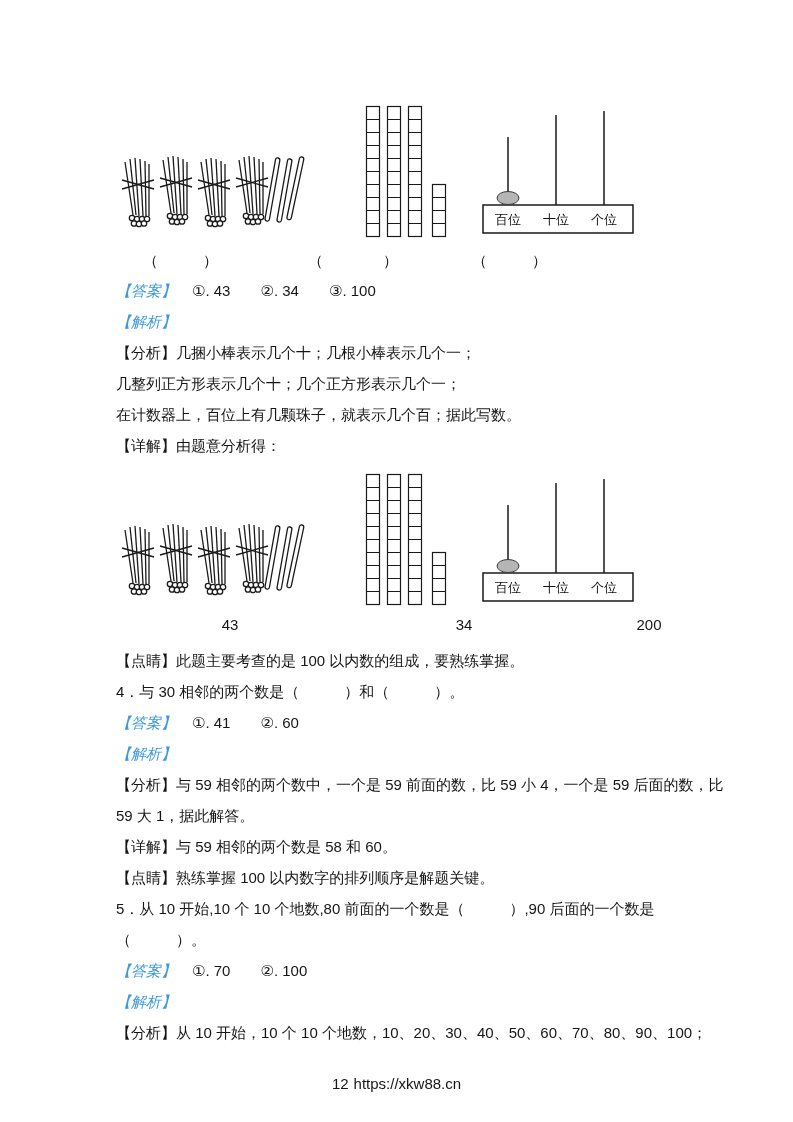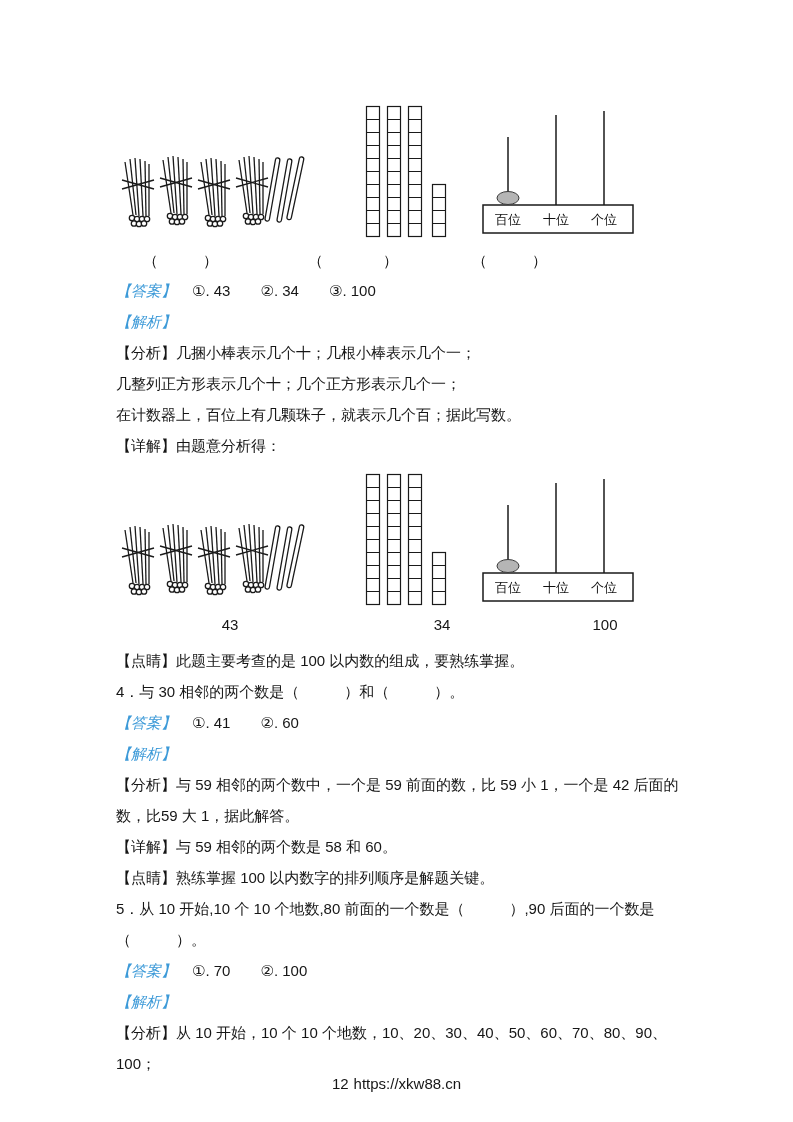--- a/index.html
+++ b/index.html
@@ -1,21 +1,21 @@
 <!DOCTYPE html>
 <html><head>
 <meta charset="utf-8">
 <style>
   html, body { margin: 0; padding: 0; background: #ffffff; }
   .page {
     width: 793px; height: 1122px; background: #ffffff; position: relative;
     font-family: "Liberation Sans", "DejaVu Sans", sans-serif;
     color: #161616; overflow: hidden;
   }
-  .content { padding: 93px 108px 0 116px; }
+  .content { padding: 93px 64px 0 116px; }
   .line { font-size: 15px; line-height: 31px; margin: 0; }
   .bl { color: #3d9ad8; font-style: italic; }           
   .lb { font-weight: 400; }         
   .ag { margin-left: 16px; text-align: center; }
 
   .figrow { display: flex; align-items: flex-end; margin-left: 14px; }
   .fig-sticks  { margin-bottom: 5px; }
   .fig-squares { margin-left: 48px; }
   .fig-abacus  { margin-left: 19px; }
   .figblock { margin: 8px 0 4px; }
@@ -146,29 +146,29 @@
         <use href="#abacus-group"></use>
         <text x="30" y="123">百位</text>
         <text x="78" y="123">十位</text>
         <text x="126" y="123">个位</text>
       </svg>
     </div>
 
     <div class="ansrow">
       <div class="c1">43</div>
       <div class="c2">34</div>
-      <div class="c3">100</div>
+      <div class="c3">200</div>
     </div>
 
     <p class="line"><span class="lb">【点睛】</span><span>此题主要考查的是 100 以内数的组成，要熟练掌握。</span></p>
 
     <p class="line"><span>4．与 30 相邻的两个数是（　　　）和（　　　）。</span></p>
     <p class="line"><span class="bl">【答案】</span><span class="ag">①. 41　　②. 60</span></p>
     <p class="line"><span class="bl">【解析】</span></p>
-    <p class="line"><span class="lb">【分析】</span><span>与 59 相邻的两个数中，一个是 59 前面的数，比 59 小 1，一个是 42 后面的数，比59 大 1，据此解答。</span></p>
+    <p class="line"><span class="lb">【分析】</span><span>与 59 相邻的两个数中，一个是 59 前面的数，比 59 小 4，一个是 59 后面的数，比59 大 1，据此解答。</span></p>
     <p class="line"><span class="lb">【详解】</span><span>与 59 相邻的两个数是 58 和 60。</span></p>
     <p class="line"><span class="lb">【点睛】</span><span>熟练掌握 100 以内数字的排列顺序是解题关键。</span></p>
 
     <p class="line"><span>5．从 10 开始,10 个 10 个地数,80 前面的一个数是（　　　）,90 后面的一个数是（　　　）。</span></p>
     <p class="line"><span class="bl">【答案】</span><span class="ag">①. 70　　②. 100</span></p>
     <p class="line"><span class="bl">【解析】</span></p>
     <p class="line"><span class="lb">【分析】</span><span>从 10 开始，10 个 10 个地数，10、20、30、40、50、60、70、80、90、100；</span></p>
 
   </div>
 

